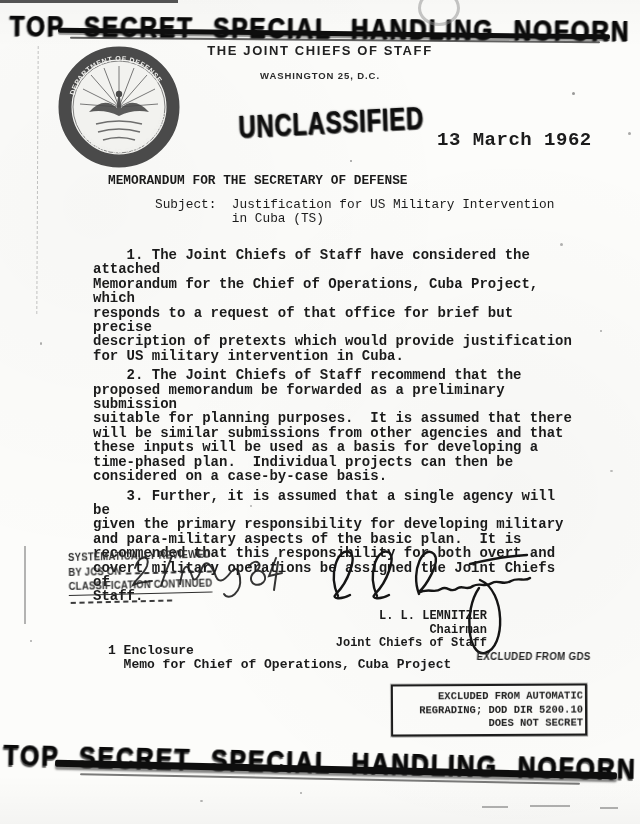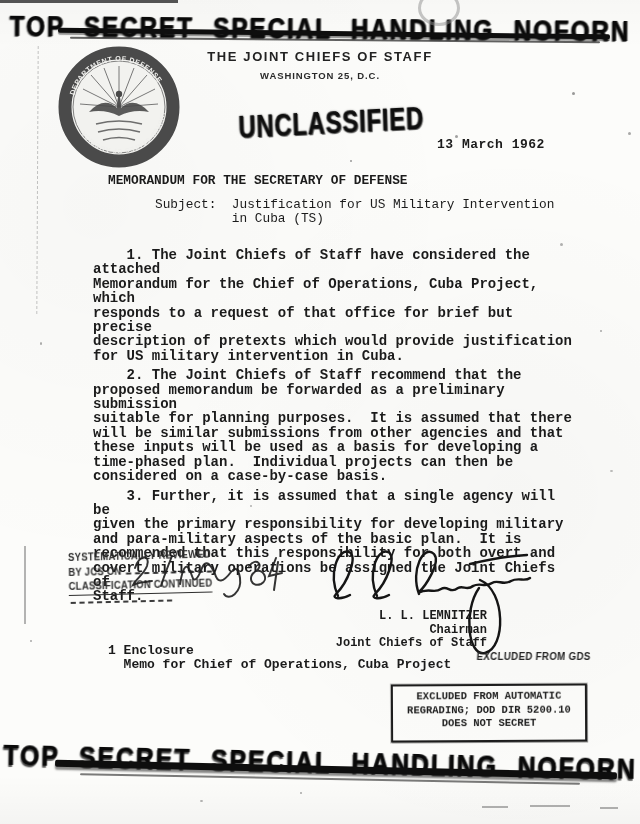--- a/index.html
+++ b/index.html
@@ -24,21 +24,21 @@
   }
   .banner-top{top:14px;transform:scale(.97,1.18) rotate(.4deg);}
   .banner-bottom{top:748px;transform:scale(.99,1.15) rotate(1.1deg);}
   .strike{background:#0e0e0e;border-radius:2px;}
   .strike-top-1{left:58px;top:31px;width:552px;height:5px;transform:rotate(.7deg);box-shadow:0 2px 1px rgba(20,20,20,.45);}
   .strike-top-2{left:70px;top:39px;width:530px;height:2px;opacity:.65;transform:rotate(.5deg);}
   .strike-bot-1{left:55px;top:766px;width:562px;height:7px;transform:rotate(1.3deg);box-shadow:0 3px 2px rgba(20,20,20,.5);}
   .strike-bot-2{left:80px;top:778px;width:500px;height:2px;opacity:.55;transform:rotate(1.1deg);}
   
   .org{
-    left:0;top:49px;width:640px;text-align:center;
+    left:0;top:43px;width:640px;text-align:center;
     font-family:"Liberation Sans", sans-serif;font-weight:700;font-size:13px;letter-spacing:1.6px;color:#222;
   }
   .loc{
     left:0;top:70px;width:640px;text-align:center;
     font-family:"Liberation Sans", sans-serif;font-weight:700;font-size:9.5px;letter-spacing:.9px;color:#2a2a2a;
   }
   .seal{left:56px;top:44px;opacity:.93;filter:blur(.25px);}
   
   .unclassified{
     left:238px;top:110px;font-family:"Liberation Sans", sans-serif;font-weight:900;font-size:29px;
@@ -54,28 +54,28 @@
   .review-stamp .u{border-bottom:1.8px solid #2d2d2d;display:inline-block;padding-bottom:1px;}
   .fill-line{display:inline-block;width:100px;border-bottom:2.2px dashed #333;height:8px;margin-left:5px;}
   .dash-under{display:block;width:118px;border-bottom:2.2px dashed #3a3a3a;height:3px;margin-top:3px;margin-left:2px;}
   .hand-date{left:125px;top:544px;}
   .excluded-gds{
     left:477px;top:650px;font-family:"Liberation Sans", sans-serif;font-weight:800;font-size:11px;
     letter-spacing:.4px;color:#242424;transform:scaleX(.88) skewX(-4deg);transform-origin:left top;white-space:nowrap;
     filter:blur(.2px);
   }
   .excluded-box{
-    left:391px;top:684px;width:188px;padding:4px 2px 9px 2px;border:2.5px solid #1c1c1c;
+    left:391px;top:684px;width:188px;padding:4px 2px 3px 2px;border:2.5px solid #1c1c1c;
     box-shadow:0 0 0 1px rgba(30,30,30,.25), 1px 1px 0 rgba(30,30,30,.3);
     font-family:"Liberation Mono", monospace;font-weight:700;font-size:10.5px;line-height:13.5px;
-    text-align:center;color:#1f1f1f;transform:rotate(-.3deg);white-space:nowrap;filter:blur(.15px);
+    text-align:right;color:#1f1f1f;transform:rotate(-.3deg);white-space:nowrap;filter:blur(.15px);
   }
   
   .mono{font-family:"Liberation Mono", monospace;color:#1b1b1b;}
-  .date{left:437px;top:137px;font-size:13px;font-weight:700;letter-spacing:.5px;}
+  .date{left:437px;top:129px;font-size:19px;font-weight:700;letter-spacing:.5px;}
   .addressee{left:108px;top:173px;font-size:12.8px;font-weight:700;white-space:pre;}
   .subject{left:155px;top:198px;font-size:12.8px;font-weight:400;line-height:14.4px;white-space:pre-wrap;}
   .body-block{left:93px;top:248px;width:482px;font-size:14px;line-height:14.4px;font-weight:700;}
   .para{white-space:pre-wrap;margin:0 0 5px 0;}
   .closing{white-space:pre;margin:4px 0 0 237px;}
   .sig-typed{left:322px;top:610px;width:165px;text-align:right;font-size:12px;line-height:13.5px;font-weight:700;white-space:pre;}
   .enclosure{left:108px;top:644px;font-size:13px;line-height:13.5px;font-weight:700;white-space:pre-wrap;}
   .signature-svg{left:322px;top:536px;}
   
   .speck{position:absolute;border-radius:50%;background:#555;}

